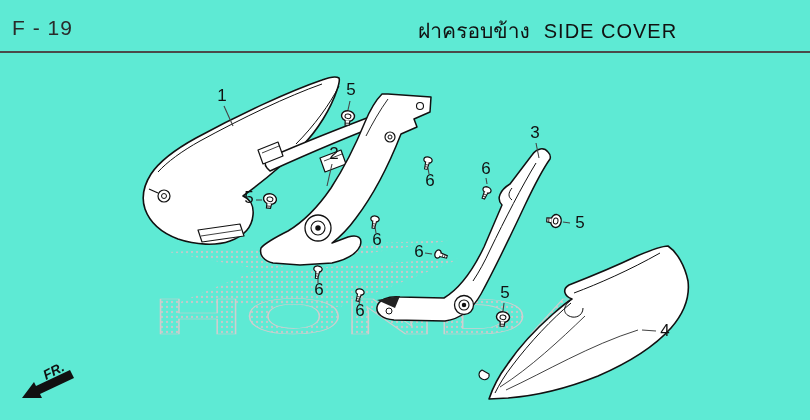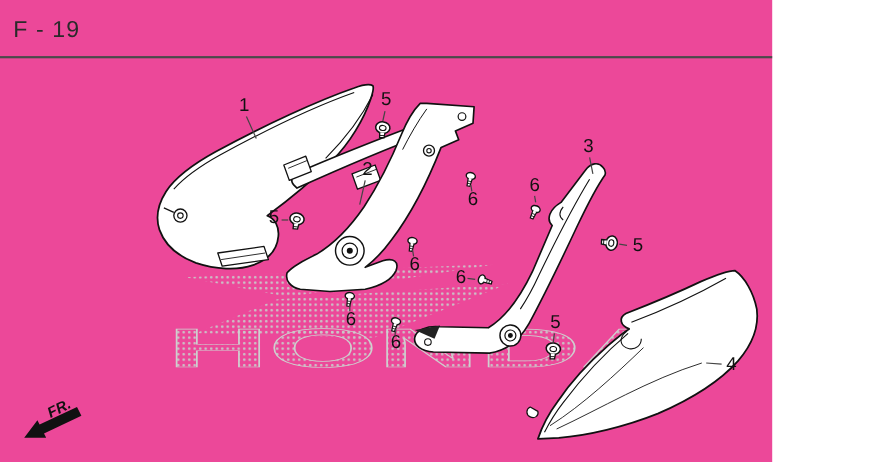--- a/index.html
+++ b/index.html
@@ -1,31 +1,34 @@
 <!DOCTYPE html>
 <html><head>
 <meta charset="utf-8">
 <style>
   html,body{margin:0;padding:0;background:#fff;}
-  .page{position:relative;width:702px;height:420px;background:#ec4899;overflow:hidden;
+  .page{position:relative;width:810px;height:420px;background:#5eead4;overflow:hidden;
         font-family:"Liberation Sans","DejaVu Sans",sans-serif;color:#1a1a1a;}
   .page-code{position:absolute;left:12px;top:16px;font-size:21px;letter-spacing:1px;color:#2a2a2a;}
   .title{position:absolute;left:418px;top:14px;font-size:20px;color:#111;white-space:nowrap;}
   .title .thai{font-size:21px;margin-right:14px;}
   .title .eng{letter-spacing:1px;}
   .rule{position:absolute;left:0;top:51px;width:810px;height:2px;background:#4a4a4a;}
   .diagram-svg{position:absolute;left:0;top:0;width:810px;height:420px;}
   .callout{position:absolute;width:16px;text-align:center;font-size:17px;color:#111;line-height:18px;}
 </style>
 </head>
 <body>
 
 <div class="page">
 
   <div class="page-code">F - 19</div>
+  <div class="title">
+    <span class="thai">ฝาครอบข้าง</span><span class="eng">SIDE COVER</span>
+  </div>
   <div class="rule"></div>
 
   <svg class="diagram-svg" viewBox="0 0 810 420" xmlns="http://www.w3.org/2000/svg">
     <defs>
       <pattern id="dots" width="5" height="5" patternUnits="userSpaceOnUse">
         <circle cx="2" cy="2" r="1.15" fill="#c9c9c9"></circle>
       </pattern>
       <g id="screw5">
         <ellipse cx="0" cy="0" rx="6.5" ry="5.2" fill="#fff" stroke="#111" stroke-width="1.4"></ellipse>
         <ellipse cx="0" cy="0.3" rx="3" ry="2.3" fill="none" stroke="#111" stroke-width="1"></ellipse>

